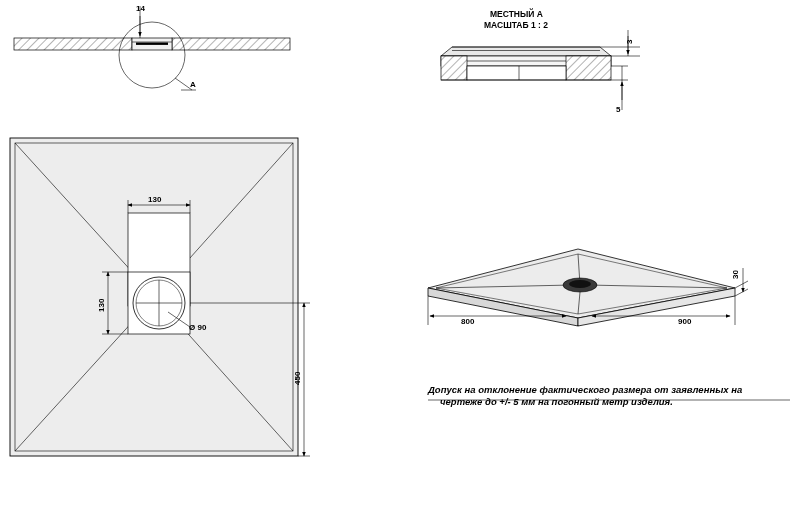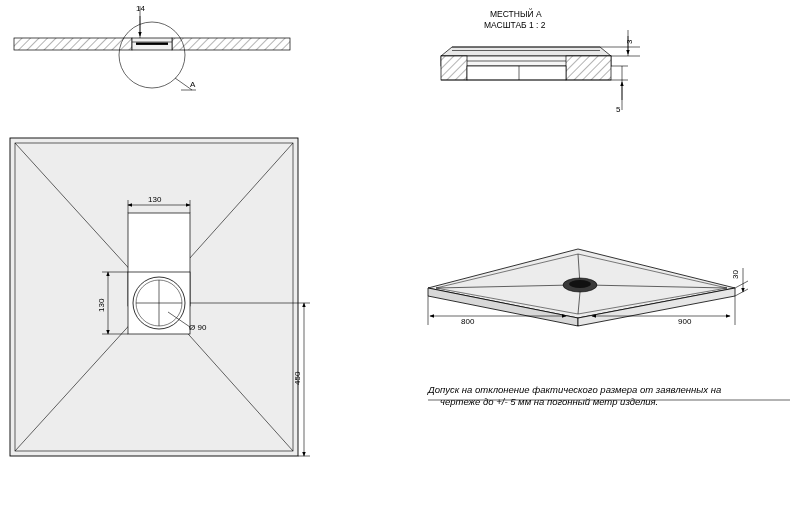--- a/index.html
+++ b/index.html
@@ -12,20 +12,21 @@
     height: 508px;
     position: relative;
     font-family: "Liberation Sans", sans-serif;
   }
   #sheet {
     position: relative;
     width: 800px;
     height: 508px;
     overflow: hidden;
     background: #ffffff;
+    font-weight: bold;
   }
   svg.drawing {
     position: absolute;
     left: 0;
     top: 0;
     width: 800px;
     height: 508px;
   }
   text {
     font-family: "Liberation Sans", sans-serif;

